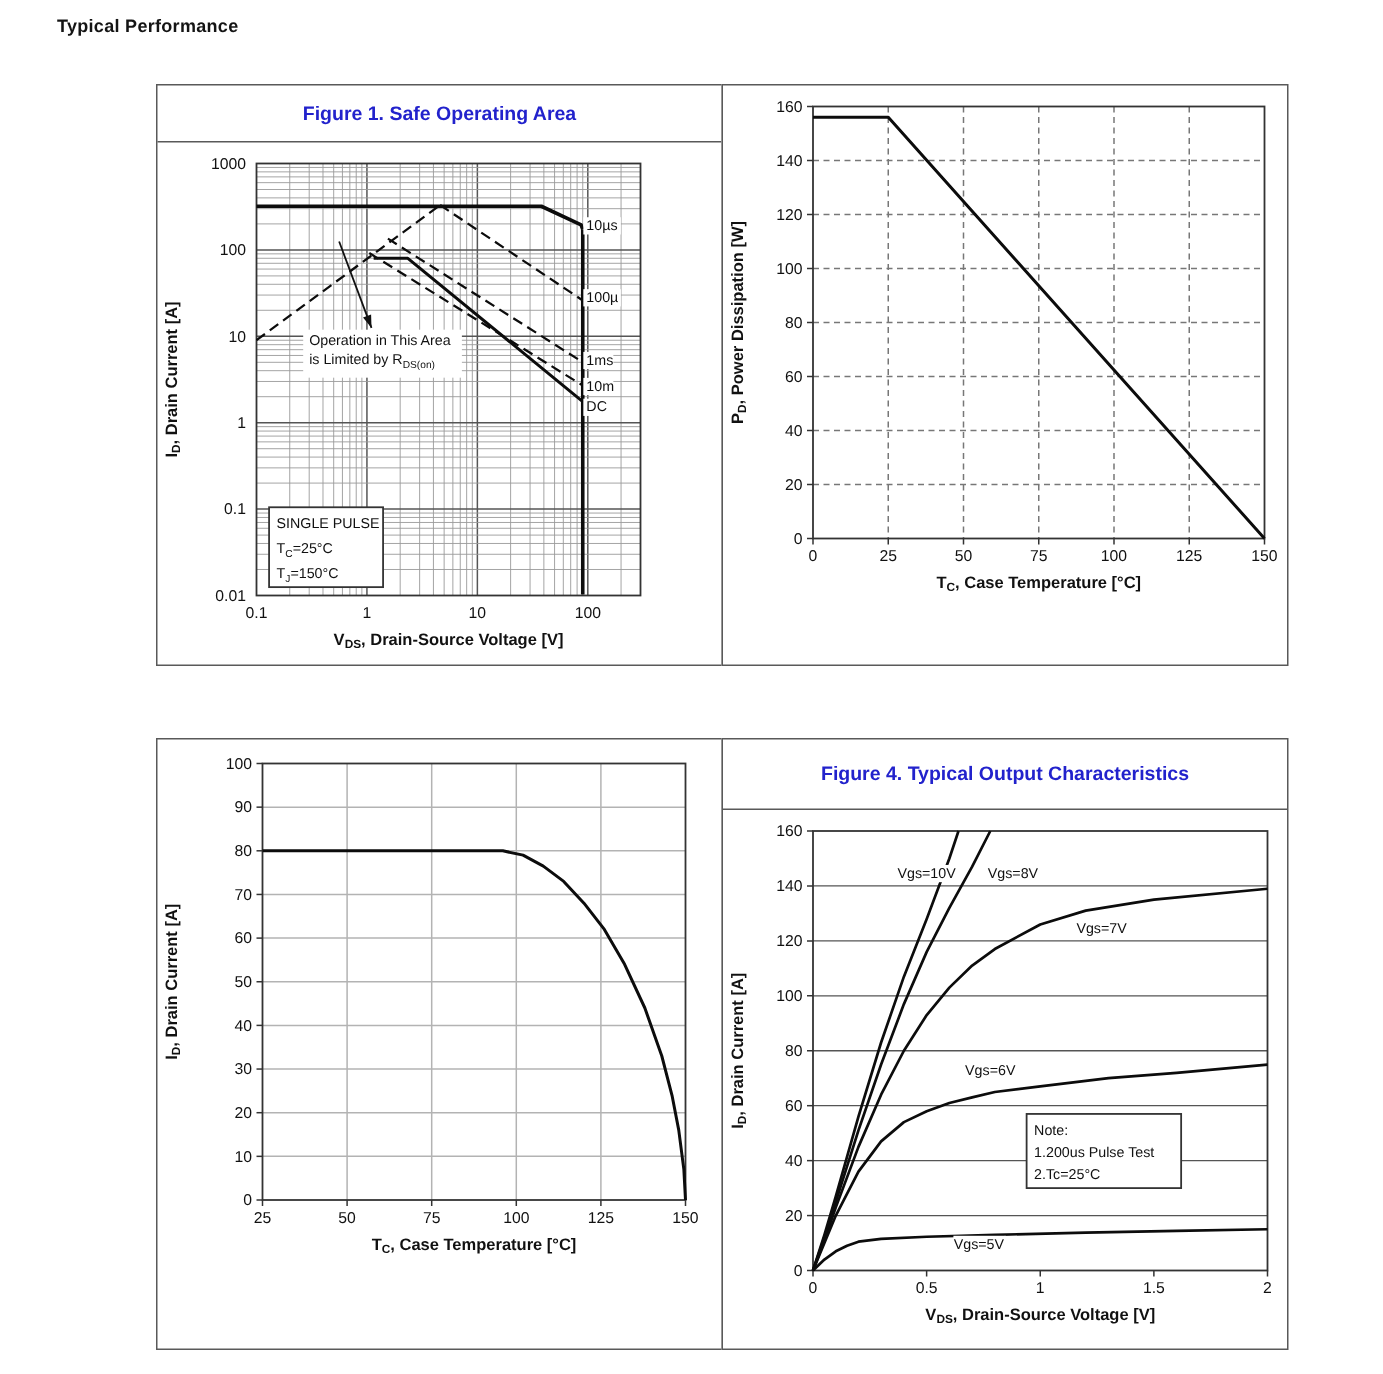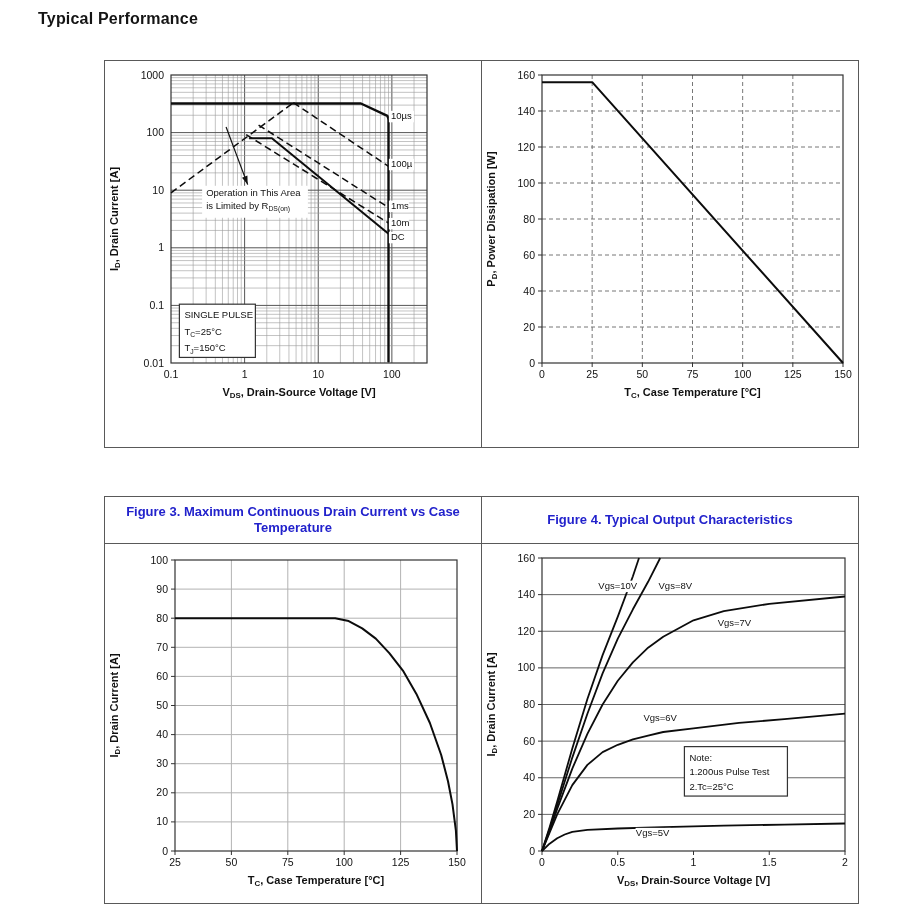--- a/index.html
+++ b/index.html
@@ -1,20 +1,20 @@
 <!DOCTYPE html>
 <html><head>
 <meta charset="utf-8">
 <style>
   html,body{margin:0;padding:0;}
   body{
     width:922px;height:916px;background:#ffffff;overflow:hidden;
     font-family:"Liberation Sans",sans-serif;color:#111;
   }
-  .page-title{font-size:16px;font-weight:bold;color:#141414;margin:10px 0 0 38px;letter-spacing:0.2px;}
+  .page-title{font-size:12px;font-weight:bold;color:#141414;margin:10px 0 0 38px;letter-spacing:0.2px;}
   .grid{margin:32px 0 0 104px;width:756px;}
   .row{display:flex;}
   .row2{margin-top:48px;}
   .panel{border:1px solid #595959;background:#fff;width:378px;box-sizing:border-box;}
   .panel + .panel{margin-left:-1px;}
   .r1{height:388px;}
   .r2{height:408px;}
   .fig-title{
     display:flex;align-items:center;justify-content:center;text-align:center;
     font-weight:bold;font-size:13px;line-height:1.2;
@@ -28,20 +28,21 @@
   svg.chart{display:block;width:100%;height:100%;}
 </style>
 </head>
 <body>
 
 <h1 class="page-title">Typical Performance</h1>
 
 <div class="grid">
   <div class="row">
     <section class="panel r1">
+      <div class="fig-title" style="color: rgb(34, 34, 204);">Figure 1. Safe Operating Area</div>
       <div class="fig-body">
         <svg class="chart" preserveAspectRatio="none" viewBox="0 0 376 348">
             <g>
               <g>
                 <line x1="88.16306917263152" y1="14" x2="88.16306917263152" y2="302" stroke="#9a9a9a" stroke-width="0.6"></line>
                 <line x1="101.12763353951001" y1="14" x2="101.12763353951001" y2="302" stroke="#9a9a9a" stroke-width="0.6"></line>
                 <line x1="110.32613834526305" y1="14" x2="110.32613834526305" y2="302" stroke="#9a9a9a" stroke-width="0.6"></line>
                 <line x1="117.46105298086513" y1="14" x2="117.46105298086513" y2="302" stroke="#9a9a9a" stroke-width="0.6"></line>
                 <line x1="123.29070271214155" y1="14" x2="123.29070271214155" y2="302" stroke="#9a9a9a" stroke-width="0.6"></line>
                 <line x1="128.21960132969025" y1="14" x2="128.21960132969025" y2="302" stroke="#9a9a9a" stroke-width="0.6"></line>
@@ -213,21 +214,20 @@
               <text x="210.5" y="335" font-size="11" text-anchor="middle" fill="#111" font-weight="bold"><tspan>T</tspan><tspan font-size="7.9" dy="2.3">C</tspan><tspan dy="-2.3">, Case Temperature [°C]</tspan></text>
               <text transform="translate(13 158) rotate(-90)" font-size="11" text-anchor="middle" fill="#111" font-weight="bold"><tspan>P</tspan><tspan font-size="7.9" dy="2.3">D</tspan><tspan dy="-2.3">, Power Dissipation [W]</tspan></text>
               <polyline points="60.0,21.2 110.2,21.2 361.0,302.0" fill="none" stroke="#0c0c0c" stroke-width="2" stroke-linejoin="round"></polyline>
             </g>
           </svg>
       </div>
     </section>
   </div>
   <div class="row row2">
     <section class="panel r2">
-      <div class="fig-title" style="color: rgb(34, 34, 204);">Figure 3. Maximum Continuous Drain Current vs Case Temperature</div>
       <div class="fig-body">
         <svg class="chart" preserveAspectRatio="none" viewBox="0 0 376 359">
             <g>
               <g>
                 <line x1="126.4" y1="16" x2="126.4" y2="307" stroke="#b3b3b3" stroke-width="1"></line>
                 <line x1="182.8" y1="16" x2="182.8" y2="307" stroke="#b3b3b3" stroke-width="1"></line>
                 <line x1="239.2" y1="16" x2="239.2" y2="307" stroke="#b3b3b3" stroke-width="1"></line>
                 <line x1="295.6" y1="16" x2="295.6" y2="307" stroke="#b3b3b3" stroke-width="1"></line>
                 <line x1="70" y1="277.9" x2="352" y2="277.9" stroke="#b3b3b3" stroke-width="1"></line>
                 <line x1="70" y1="248.8" x2="352" y2="248.8" stroke="#b3b3b3" stroke-width="1"></line>

